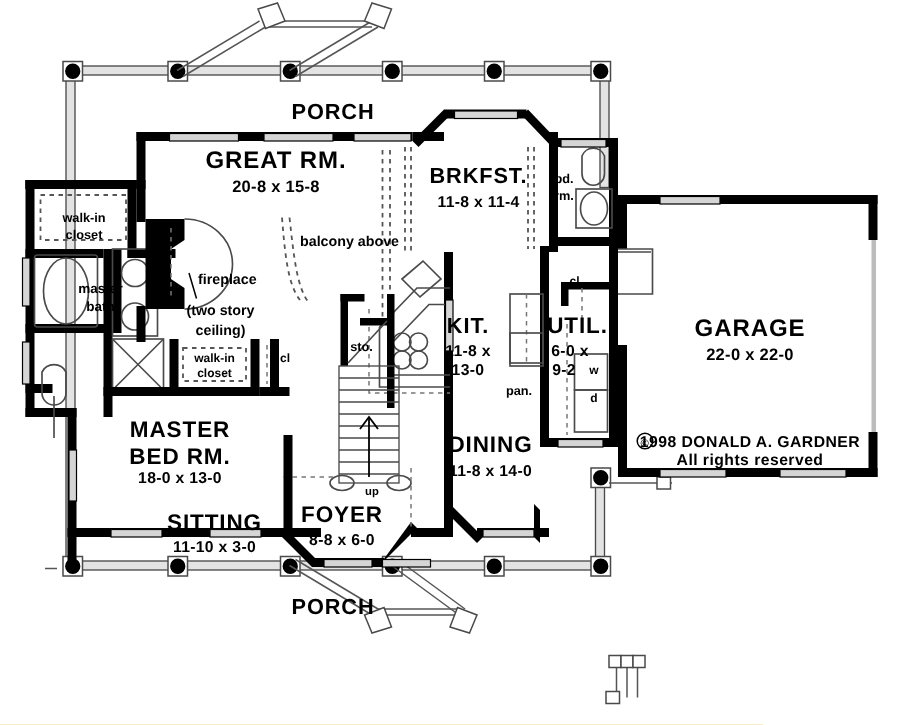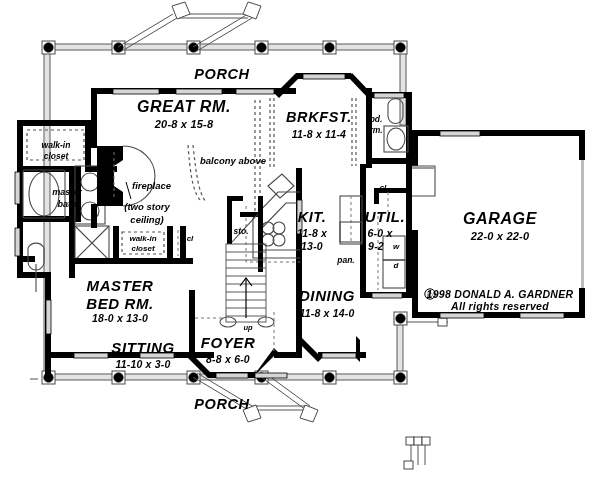--- a/index.html
+++ b/index.html
@@ -10,21 +10,20 @@
   }
   body {
     font-family: "Liberation Sans", sans-serif;
   }
   #plan-root {
     position: relative;
     width: 600px;
     height: 483px;
     background: #eab308;
     overflow: hidden;
-    font-style: italic;
   }
   svg#floorplan {
     position: absolute;
     top: 0;
     left: 0;
     width: 600px;
     height: 483px;
     display: block;
   }
   .rm-name {

